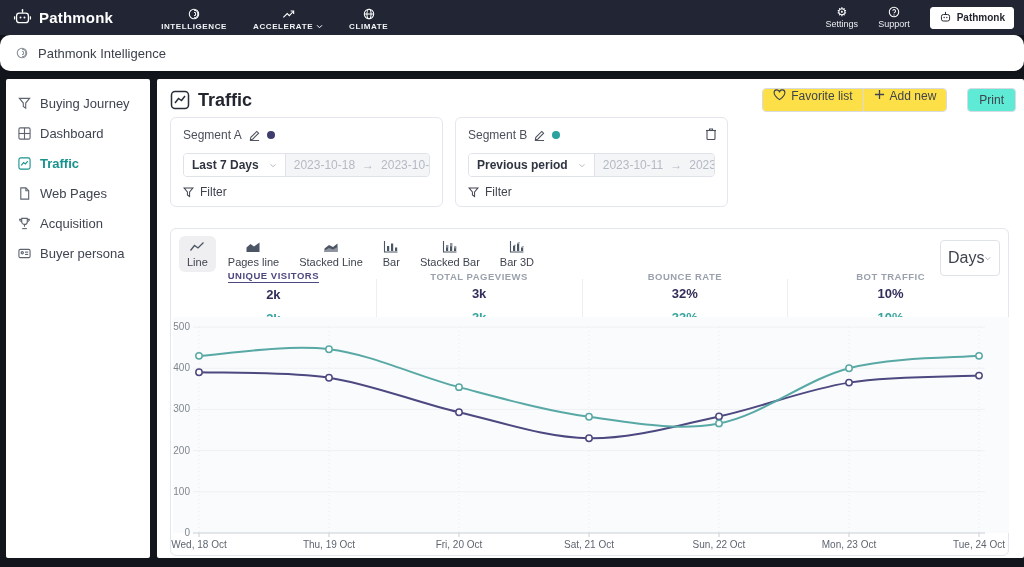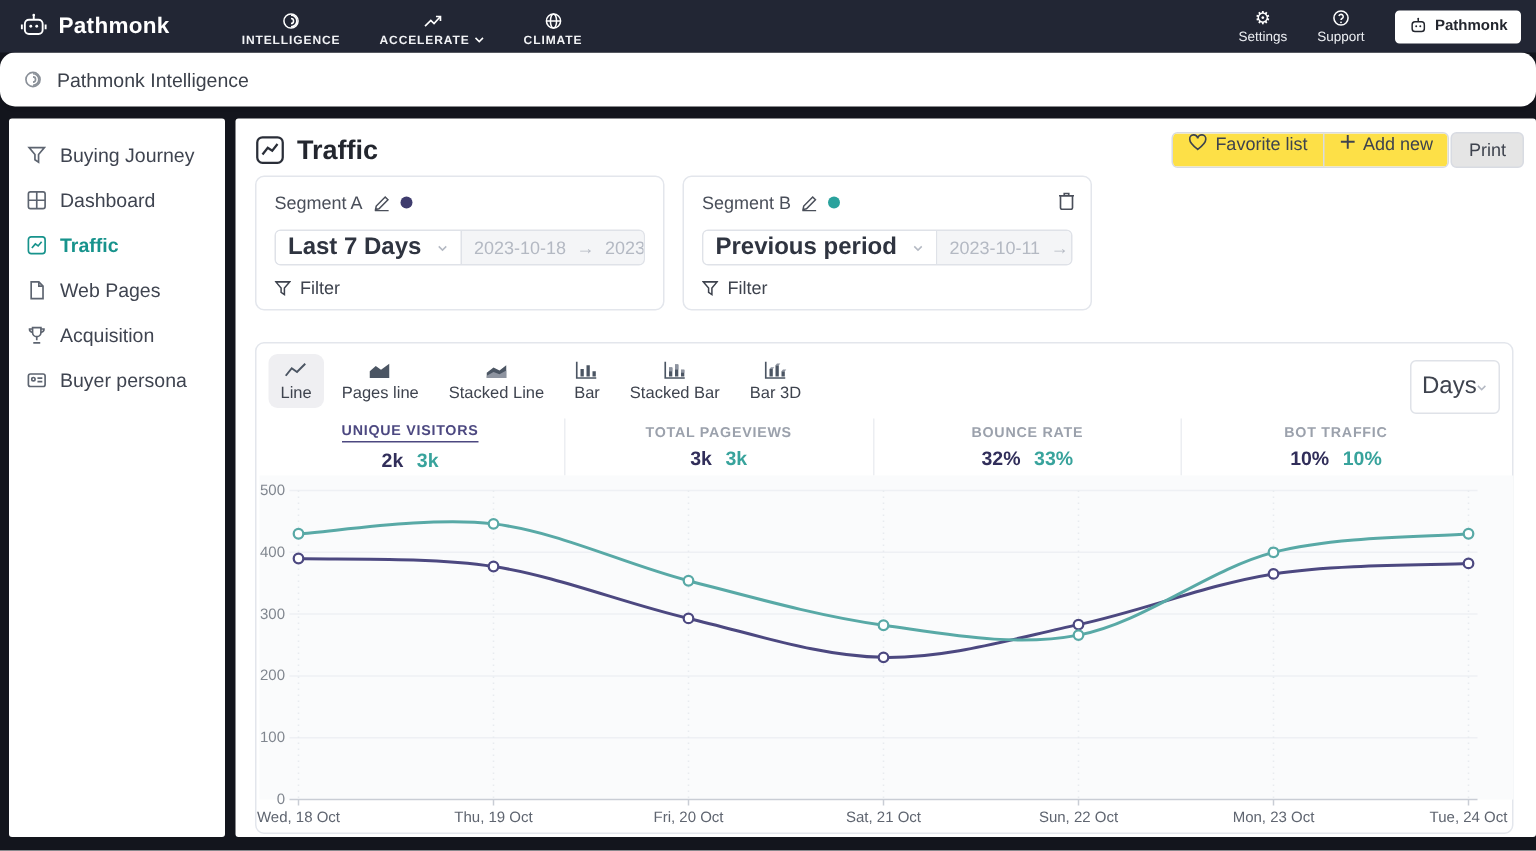--- a/index.html
+++ b/index.html
@@ -43,35 +43,35 @@
   .main { position:absolute; left:157px; top:79px; right:0; bottom:9px; background:#fff;
           border-radius:2px; }
   .page-header { position:absolute; top:8px; left:13px; right:8px; height:26px;
                  display:flex; align-items:center; gap:8px; }
   .page-title { font-size:18px; font-weight:600; color:#23262e; }
   .actions { margin-left:auto; display:flex; align-items:center; }
   .btn-group { display:flex; border:1px solid #d8dbe2; border-radius:4px; overflow:hidden; height:24px; background:#fff; }
   .btn { display:flex; align-items:flex-start; gap:5px; padding:0 10px; font-size:12px;
          color:#3e434e; background:#fde047; border:none; cursor:pointer; font-family:inherit; }
   .btn + .btn { border-left:1px solid #d8dbe2; }
-  .print-btn { margin-left:1px; border:1px solid #d8dbe2; border-radius:4px; height:24px;
-               padding:0 11px; font-size:12px; color:#3e434e; background:#e5e5e5; cursor:pointer; font-family:inherit; }
+  .print-btn { margin-left:20px; border:1px solid #d8dbe2; border-radius:4px; height:24px;
+               padding:0 11px; font-size:12px; color:#3e434e; background:#5eead4; cursor:pointer; font-family:inherit; }
 
   
   .seg-card { position:absolute; top:38px; width:273px; height:90px; background:#fff;
               border:1px solid #e3e6ec; border-radius:6px; }
   .seg-a { left:13px;text-align:right; } .seg-b { left:298px; }
   .seg-head { position:absolute; top:10px; left:12px; display:flex; align-items:center; gap:7px;
               font-size:12px; color:#4a4f5a; }
   .seg-dot { width:8px; height:8px; border-radius:50%; }
   .seg-trash { position:absolute; top:9px; right:10px; cursor:pointer; }
   .seg-range { position:absolute; top:35px; left:12px; right:12px; height:24px; display:flex;
                border:1px solid #dfe2e8; border-radius:4px; overflow:hidden; }
   .range-select { display:flex; align-items:center; gap:10px; padding:0 8px; background:#fff;
-                  border-right:1px solid #dfe2e8; font-size:16px; font-weight:600; color:#2f3440;
+                  border-right:1px solid #dfe2e8; font-size:12px; font-weight:600; color:#2f3440;
                   cursor:pointer; white-space:nowrap; }
   .range-dates { flex:1; background:#f4f5f7; display:flex; align-items:center; gap:7px;
                  padding:0 8px; font-size:12px; color:#b4b9c3; white-space:nowrap; }
   .seg-filter { position:absolute; top:67px; left:12px; display:flex; align-items:center; gap:6px;
                 font-size:12px; color:#3e434e; cursor:pointer; }
 
   
   .chart-panel { position:absolute; left:13px; top:149px; width:839px; height:328px;
                  border:1px solid #e3e6ec; border-radius:6px; background:#fff; }
   .tabs { position:absolute; top:7px; left:8px; display:flex; gap:4px; }
@@ -81,21 +81,21 @@
   .tab.active { background:#efeff2; }
   .interval-select { position:absolute; top:11px; right:8px; width:60px; height:36px;
                      border:1px solid #dfe2e8; border-radius:4px; display:flex; align-items:center;
                      justify-content:space-between; padding:0 7px; font-size:16px; color:#3e434e;
                      cursor:pointer; background:#fff; }
   .stats { position:absolute; top:50px; left:0; right:15px; height:38px; display:flex; }
   .stat { flex:1; display:flex; flex-direction:column; align-items:center; justify-content:center; gap:4px; cursor:pointer; }
   .stat + .stat { border-left:1px solid #eceef2; }
   .stat-label { font-size:9.5px; font-weight:700; letter-spacing:.5px; color:#9ba1ac; }
   .stat.active .stat-label { color:#4c4880; border-bottom:1px solid #4c4880; padding-bottom:1px; }
-  .stat-vals { display:flex; gap:9px; font-size:13px; font-weight:700; }
+  .stat-vals { display:flex; gap:9px; font-size:13px; font-weight:700;flex-direction:column; }
   .stat-vals .va { color:#312e5a; }
   .stat-vals .vb { color:#38a39c; }
   .chart-svg { position:absolute; left:2px; top:88px; overflow:visible; }
 </style>
 </head>
 <body>
 
 <div class="topnav">
   <div class="brand">
     <svg width="19" height="19" viewBox="0 0 24 24" fill="none" stroke="#fff" stroke-width="1.6">

